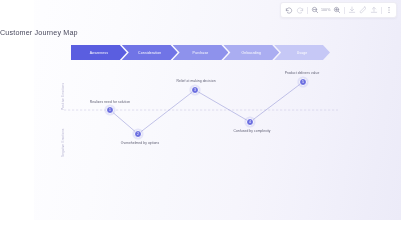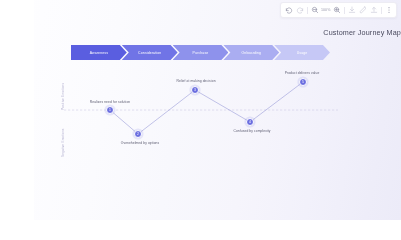--- a/index.html
+++ b/index.html
@@ -80,21 +80,21 @@
     background: #e8e7ef;
     margin: 0 1.5px;
   }
 
   
   #title {
     position: absolute;
     top: 28px;
     left: 0;
     width: 401px;
-    text-align: right;
+    text-align: left;
     font-size: 7.2px;
     color: #4a4a5e;
     letter-spacing: 0.15px;
   }
 
   
   #stages {
     position: absolute;
     top: 45px;
     left: 71px;

